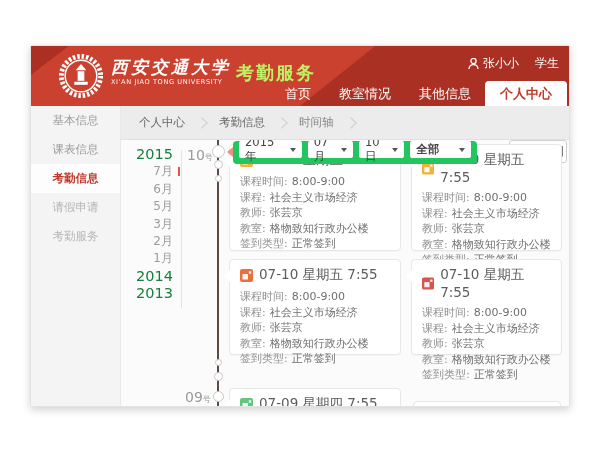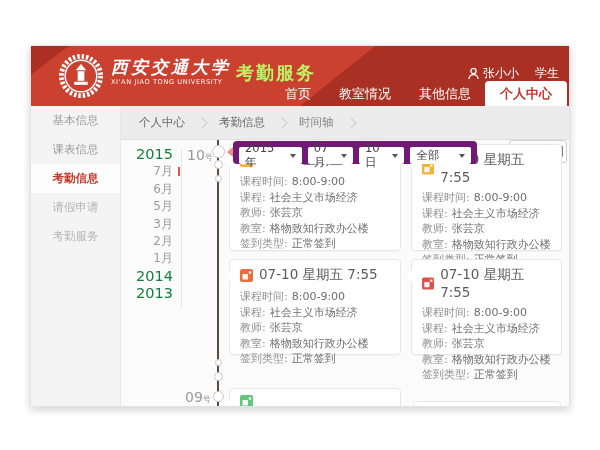--- a/index.html
+++ b/index.html
@@ -12,21 +12,21 @@
   .header{position:absolute;top:0;left:0;right:0;height:60px;background:#ca4130;overflow:hidden;}
   .header .dk-right{position:absolute;inset:0;background:#a93023;
           clip-path:polygon(64% 0,100% 0,100% 100%,50% 100%);}
   .header .dk-corner{position:absolute;inset:0;background:#ab2f22;
           clip-path:polygon(0 0,7% 0,0 48%);}
   .logo{position:absolute;left:27px;top:7px;width:46px;height:46px;}
   .univ{position:absolute;left:80px;top:11px;color:#fff;}
   .univ-cn{font-size:17px;font-weight:bold;font-style:italic;letter-spacing:3px;line-height:20px;}
   .univ-en{font-size:6.6px;letter-spacing:.6px;line-height:10px;opacity:.95;}
   .app-title{position:absolute;left:205px;top:15px;color:#bef264;font-size:18px;font-weight:bold;letter-spacing:2px;}
-  .user{position:absolute;top:19px;right:10px;color:#fff;font-size:12px;display:flex;align-items:center;gap:4px;}
+  .user{position:absolute;top:9px;right:10px;color:#fff;font-size:12px;display:flex;align-items:center;gap:4px;}
   .user .gap{display:inline-block;width:8px;}
   .nav{position:absolute;right:2px;bottom:0;display:flex;align-items:flex-end;margin-top:28px;}
   .nav-item{color:#fff;font-size:13px;line-height:25px;padding:0 14px;cursor:pointer;}
   .nav-item.active{background:#fff;color:#c0392b;font-weight:bold;border-radius:4px 4px 0 0;padding:0 15px;}
 
   
   .content{position:absolute;top:60px;left:0;right:0;bottom:0;background:#fbfbfb;}
   .sidebar{position:absolute;left:0;top:0;bottom:0;width:90px;background:#f4f4f4;border-right:1px solid #e8e8e8;box-sizing:border-box;}
   .side-item{height:29px;line-height:29px;text-align:center;font-size:11.5px;color:#9a9a9a;cursor:pointer;}
   .side-item.active{background:#fdfdfd;color:#c0392b;font-weight:bold;}
@@ -47,28 +47,28 @@
   .scale div.year{font-size:14.5px;color:#15803d;}
   .now-tick{position:absolute;right:-7px;top:4px;width:2px;height:9px;background:#e05545;}
   .scale-divider{position:absolute;left:60px;top:10px;height:158px;width:1px;background:#e4e4e4;}
 
   .tl-line{position:absolute;left:96px;top:0;bottom:0;width:2px;background:#5e4a41;}
   .node{position:absolute;background:#fff;border:1px solid #c9c9c9;border-radius:50%;box-sizing:border-box;}
   .day-marker{position:absolute;color:#9a9a9a;font-size:14px;text-align:center;}
   .day-marker .suffix{font-size:8px;}
 
   
-  .filter-bar{position:absolute;left:112px;top:1px;width:244px;height:23px;background:#701a75;border-radius:4px;
-              display:flex;align-items:flex-end;gap:6px;padding:0 6px;box-sizing:border-box;z-index:5;}
+  .filter-bar{position:absolute;left:112px;top:1px;width:244px;height:23px;background:#22c55e;border-radius:4px;
+              display:flex;align-items:flex-start;gap:6px;padding:0 6px;box-sizing:border-box;z-index:5;}
   .filter-bar:before{content:"";position:absolute;left:-6px;top:6px;border-top:5px solid transparent;
               border-bottom:5px solid transparent;border-right:6px solid #ef8e84;}
   .select{background:#fff;border-radius:2px;height:17px;display:flex;align-items:center;justify-content:space-between;
           padding:0 6px;font-size:11.5px;color:#444;cursor:pointer;box-sizing:border-box;}
   .caret{border-left:3.5px solid transparent;border-right:3.5px solid transparent;border-top:4.5px solid #555;margin-left:5px;}
-  .sel-year{width:64px;}.sel-month{width:46px;}.sel-day{width:46px;}.sel-scope{width:62px;}
+  .sel-year{width:64px;}.sel-month{width:46px;}.sel-day{width:46px;}.sel-scope{width:62px;font-weight:bold;}
 
   .list-btn{position:absolute;left:388px;top:0;width:58px;height:23px;background:#fdfdfd;border:1px solid #cfcfcf;
             border-radius:3px;font-size:12px;color:#666;letter-spacing:2px;display:flex;align-items:center;
             justify-content:center;cursor:pointer;box-sizing:border-box;}
 
   
   .card{position:absolute;background:#fff;border:1px solid #e9e7e6;border-radius:4px;box-sizing:border-box;
         padding:6px 10px 7px 10px;box-shadow:0 1px 1px rgba(0,0,0,.03);}
   .card:before{content:"";position:absolute;left:-6px;top:10px;border-top:6px solid transparent;
         border-bottom:6px solid transparent;border-right:6px solid #fff;}
@@ -257,20 +257,21 @@
           <div class="field"><span class="lbl">签到类型:</span><span class="val">正常签到</span></div>
         </div>
 
         <div class="card col-l row3">
           <div class="card-head">
             <svg width="13" height="13" viewBox="0 0 13 13">
               <rect x="0" y="0" width="13" height="13" rx="2" fill="#63c57e"></rect>
               <rect x="2.5" y="5" width="5.5" height="5.5" fill="#fff" opacity="0.92"></rect>
               <rect x="8.8" y="2.3" width="2.4" height="2.4" fill="#fff" opacity="0.92"></rect>
             </svg>
+            <span class="card-title">07-09 星期四 7:55</span>
           </div>
         </div>
 
         <div class="card card-partial"></div>
 
       </div>
     </div>
   </div>
 </div>
 

